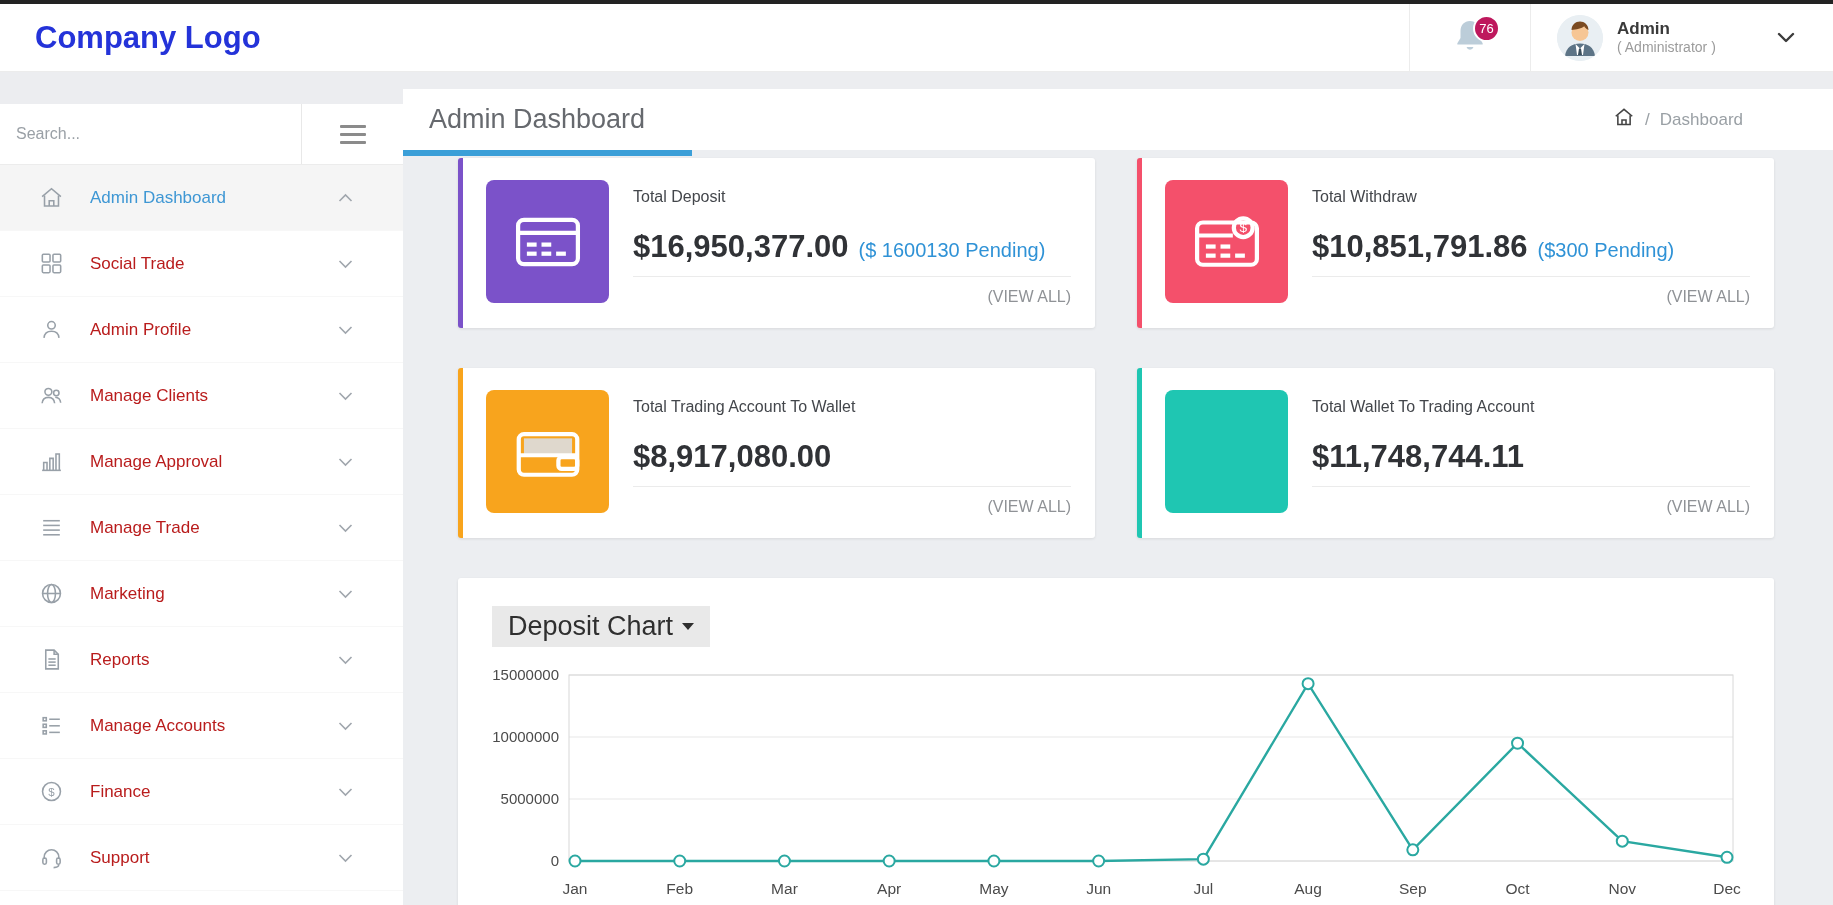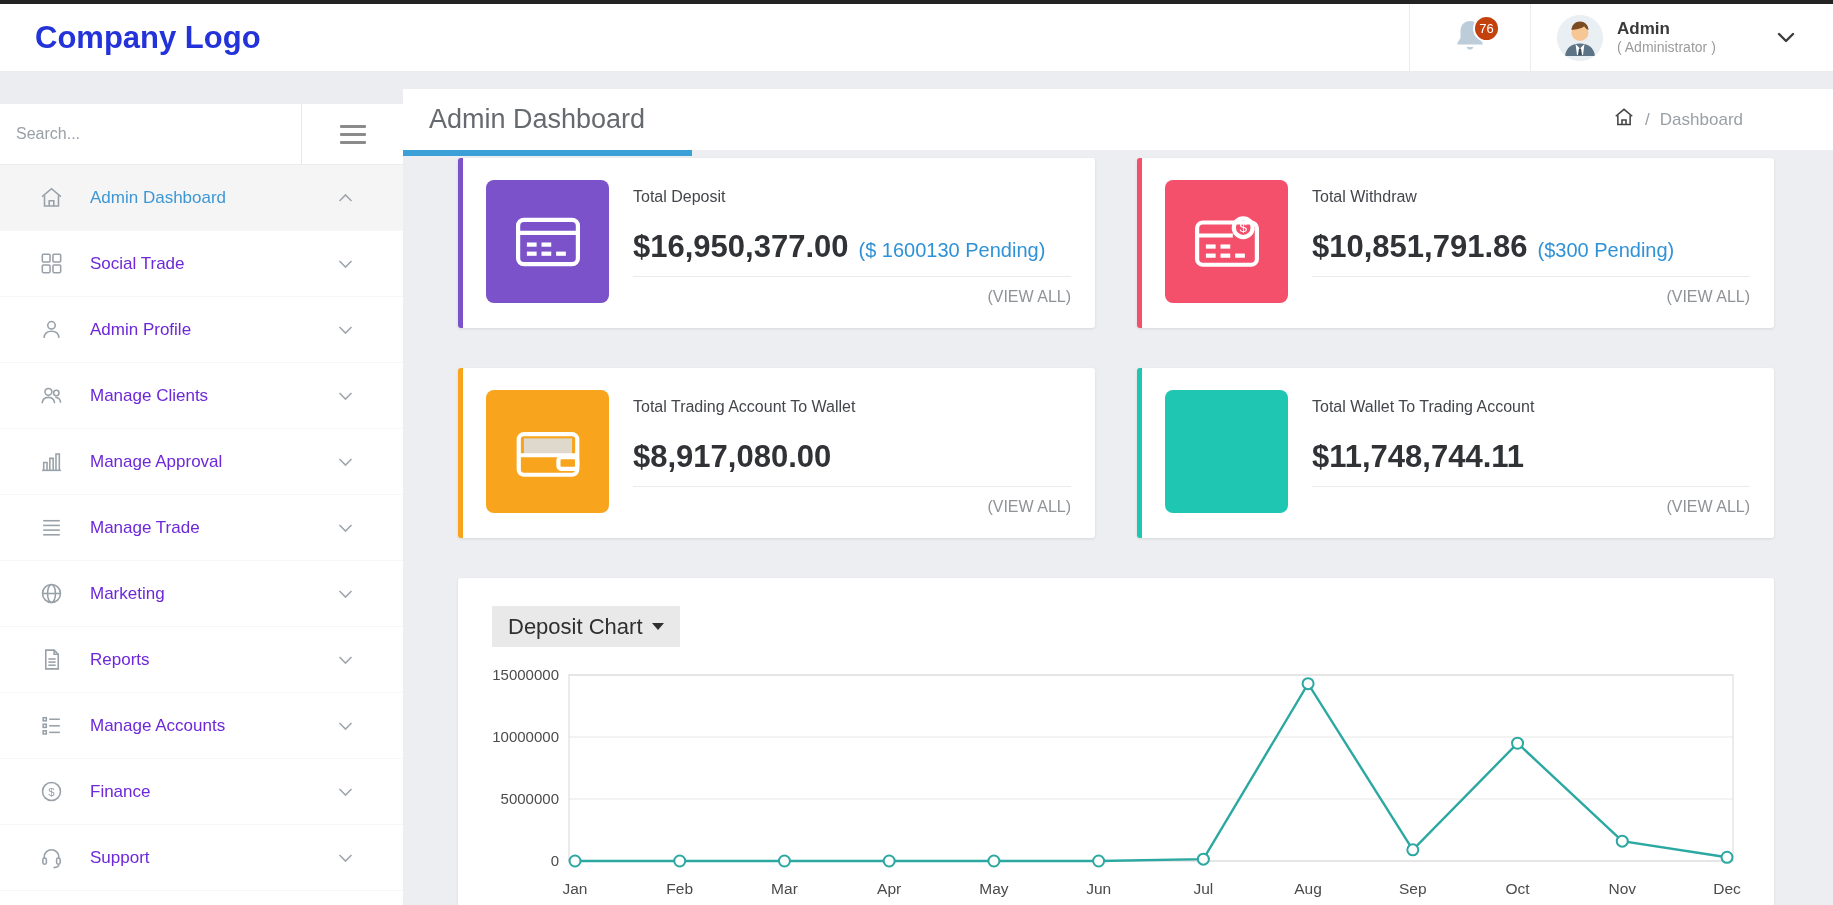--- a/index.html
+++ b/index.html
@@ -5,42 +5,42 @@
   * { margin:0; padding:0; box-sizing:border-box; }
   html,body { width:1833px; height:905px; font-family:"Liberation Sans","DejaVu Sans",sans-serif; background:#ecedf0; overflow:hidden; }
 
   .top-strip { height:4px; background:#232323; }
 
   
   header { position:relative; height:68px; background:#fff; display:flex; align-items:center; border-bottom:1px solid #ececec; }
   .logo { margin-left:35px; font-size:31px; font-weight:600; color:#2433d9; }
   .header-right { margin-left:auto; display:flex; height:100%; }
   .notif { width:122px; height:100%; border-left:1px solid #ececec; border-right:1px solid #ececec; display:flex; align-items:center; justify-content:center; position:relative; cursor:pointer; }
-  .badge { position:absolute; top:11px; right:30px; min-width:27px; height:27px; padding:0 4px; border-radius:14px; background:#c2410c; color:#fff; font-size:13px; display:flex; align-items:center; justify-content:center; border:2px solid #fff; }
+  .badge { position:absolute; top:11px; right:30px; min-width:27px; height:27px; padding:0 4px; border-radius:14px; background:#be185d; color:#fff; font-size:13px; display:flex; align-items:center; justify-content:center; border:2px solid #fff; }
   .user-menu { width:302px; display:flex; align-items:center; gap:14px; padding:0 38px 0 26px; cursor:pointer; }
   .avatar { width:46px; height:46px; border-radius:50%; overflow:hidden; flex:0 0 auto; background:#e8eef2; }
   .user-text { line-height:1.25; }
   .user-name { font-size:17px; color:#3a3a3a; font-weight:600; }
   .user-role { font-size:14px; color:#9b9b9b; }
   .user-caret { margin-left:auto; }
 
   
   .sidebar { position:absolute; left:0; top:104px; width:403px; bottom:0; background:#fff; }
   .sidebar-top { height:61px; display:flex; align-items:stretch; border-bottom:1px solid #ececec; }
   .search-wrap { width:302px; border-right:1px solid #e8e8e8; }
   .search-wrap input { width:100%; height:100%; border:none; outline:none; padding-left:16px; font-size:16px; color:#666; font-family:inherit; background:#fff; }
   .search-wrap input::placeholder { color:#9aa0a6; }
   .hamburger { flex:1; display:flex; flex-direction:column; gap:5px; align-items:center; justify-content:center; cursor:pointer; }
   .hamburger span { width:26px; height:3px; background:#8b8b8b; border-radius:1px; }
 
   .menu-item { height:66px; display:flex; align-items:center; padding-left:39px; border-bottom:1px solid #f7f7f7; cursor:pointer; }
   .menu-item.active { background:#f5f5f5; }
   .mi-icon { width:26px; height:26px; color:#98a0a8; flex:0 0 auto; }
   .mi-icon svg { display:block; }
-  .mi-label { margin-left:25px; font-size:17px; color:#6d28d9; }
+  .mi-label { margin-left:25px; font-size:17px; color:#b91c1c; }
   .menu-item.active .mi-label { color:#3e97d4; }
   .mi-chev { margin-left:auto; margin-right:50px; display:flex; }
   .mi-chev.up svg { transform:rotate(180deg); }
 
   
   .main { position:absolute; left:403px; top:89px; right:0; bottom:0; background:#eceef1; overflow:hidden; }
   .titlebar { height:61px; background:#fff; display:flex; align-items:center; padding:0 90px 0 26px; }
   .page-title { font-size:27px; font-weight:400; color:#66696e; }
   .breadcrumb { margin-left:auto; display:flex; align-items:center; gap:10px; font-size:17px; color:#9aa0a5; }
   .crumb-sep { color:#9aa0a5; }
@@ -52,21 +52,21 @@
   .card-icon { position:absolute; left:23px; top:22px; width:123px; height:123px; border-radius:8px; display:flex; align-items:center; justify-content:center; }
   .card-body { position:absolute; left:170px; top:30px; right:24px; }
   .card-title { font-size:16px; color:#43464b; }
   .card-amount-row { margin-top:23px; display:flex; align-items:baseline; }
   .amount { font-size:31px; font-weight:700; color:#303236; }
   .pending { margin-left:10px; font-size:20px; color:#2f92d6; text-decoration:none; }
   .card-divider { position:absolute; left:170px; right:24px; top:118px; height:1px; background:#ebebeb; }
   .view-all { position:absolute; right:24px; top:130px; font-size:16px; color:#8f9296; text-decoration:none; }
 
   .chart-card { position:relative; margin-left:55px; width:1316px; height:420px; background:#fff; border-radius:3px; box-shadow:0 1px 3px rgba(0,0,0,.09); }
-  .chart-title-btn { position:absolute; left:34px; top:28px; height:41px; padding:16px 16px; background:#e9e9e9; border:none; font-family:inherit; font-size:22px; color:#2f2f2f; display:inline-flex; align-items:center; gap:9px; cursor:pointer; }
+  .chart-title-btn { position:absolute; left:34px; top:28px; height:41px; padding:16px 16px; background:#e9e9e9; border:none; font-family:inherit; font-size:27px; color:#2f2f2f; display:inline-flex; align-items:center; gap:9px; cursor:pointer; }
   .caret-down { width:0; height:0; border-left:6px solid transparent; border-right:6px solid transparent; border-top:7px solid #2f2f2f; }
   #chart-svg { position:absolute; left:0; top:20px; }
 </style>
 </head>
 <body>
 
 <div class="top-strip"></div>
 
 <header>
   <div class="logo">Company Logo</div>

